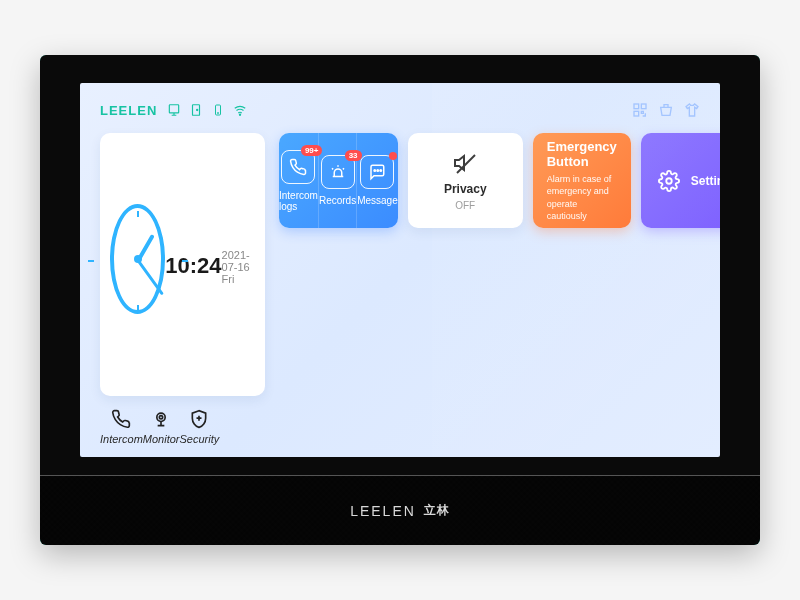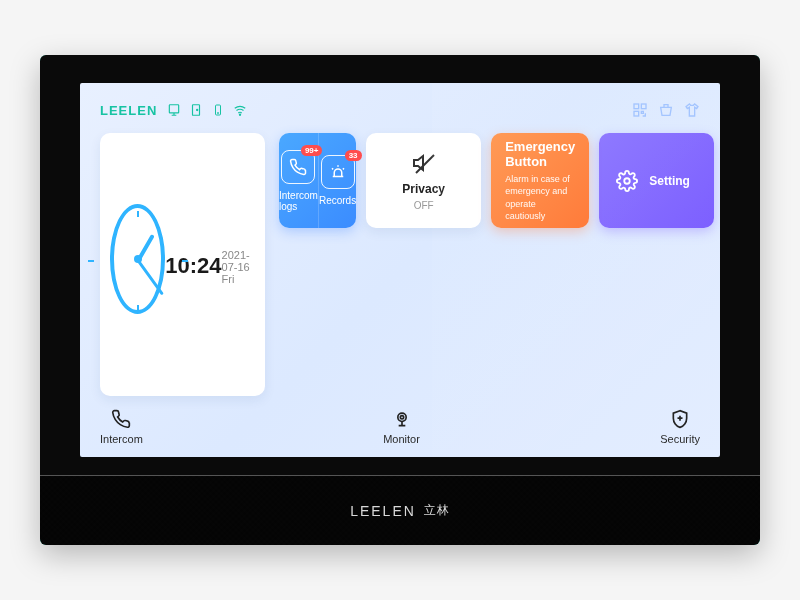--- a/index.html
+++ b/index.html
@@ -138,42 +138,42 @@
     background: linear-gradient(135deg, #8a74ff, #7a5cff);
     border-radius:10px; color:#fff;
     display:flex; align-items:center; justify-content:flex-start; gap:10px; padding-left:16px;
     box-shadow: 0 4px 12px rgba(130,100,255,0.35);
   }
   .setting-card .sicon { width:24px; height:24px; display:flex; align-items:center; justify-content:center; }
   .setting-card .slabel { font-size:12px; font-weight:600; }
 
   
   .bottomnav {
-    display:flex; justify-content:space-between; align-items:center;
-    padding-top:8px; margin-top:4px;
+    display:flex; justify-content:flex-start; align-items:center;
+    padding-top:8px; margin-top:4px;font-style:italic;
   }
   .nav-item {
     display:flex; flex-direction:column; align-items:center; gap:3px;
     color:#2a2a2a; font-size:11px;
   }
   .nav-item .nicon { width:22px; height:22px; display:flex; align-items:center; justify-content:center; }
 
   
   .speaker {
     height: 70px;
     background: #2b2b2b;
     background-image:
       repeating-linear-gradient(45deg, #303030 0 2px, #262626 2px 4px),
       repeating-linear-gradient(-45deg, #303030 0 2px, #262626 2px 4px);
     background-blend-mode: overlay;
     border-top: 1px solid #555;
     display:flex; align-items:center; justify-content:center;
     gap:8px; color:#d8d8d8; letter-spacing:2px; font-size:14px; font-weight:500;
   }
-  .speaker .cn { font-size:12px; letter-spacing:1px; }
+  .speaker .cn { font-size:12px; letter-spacing:1px;font-weight:bold; }
 
   svg { display:block; }
 </style>
 </head>
 <body>
 
 <div class="device">
   <div class="screen-area">
     <div class="screen">
 
@@ -264,20 +264,32 @@
               <div class="tile">
                 <div class="iconwrap">
                   <svg width="18" height="18" viewBox="0 0 24 24" fill="none" stroke="#fff" stroke-width="2">
                       <path d="M7 18h10v-5a5 5 0 0 0-10 0zM5 18h14M12 3v2M4 7l1.5 1.5M20 7l-1.5 1.5"></path>
                     </svg>
                   <div class="badge"><span>33</span></div>
                 </div>
                 <span>Records</span>
               </div>
 
+              <div class="tile">
+                <div class="iconwrap">
+                  <svg width="18" height="18" viewBox="0 0 24 24" fill="none" stroke="#fff" stroke-width="2">
+                      <path d="M21 15a2 2 0 0 1-2 2H8l-4 4V5a2 2 0 0 1 2-2h13a2 2 0 0 1 2 2z"></path>
+                      <circle cx="9" cy="10" r="1" fill="#fff"></circle>
+                      <circle cx="13" cy="10" r="1" fill="#fff"></circle>
+                      <circle cx="17" cy="10" r="1" fill="#fff"></circle>
+                    </svg>
+                  <div class="badge dot"></div>
+                </div>
+                <span>Message</span>
+              </div>
             </div>
 
             <div class="privacy-card">
               <div class="picon">
                 <svg width="24" height="24" viewBox="0 0 24 24" fill="none" stroke="#333" stroke-width="2">
                     <path d="M11 5 6 9H2v6h4l5 4z"></path>
                     <path d="M22 4 4 22" stroke="#333"></path>
                   </svg>
               </div>
               <div class="ptitle">Privacy</div>

